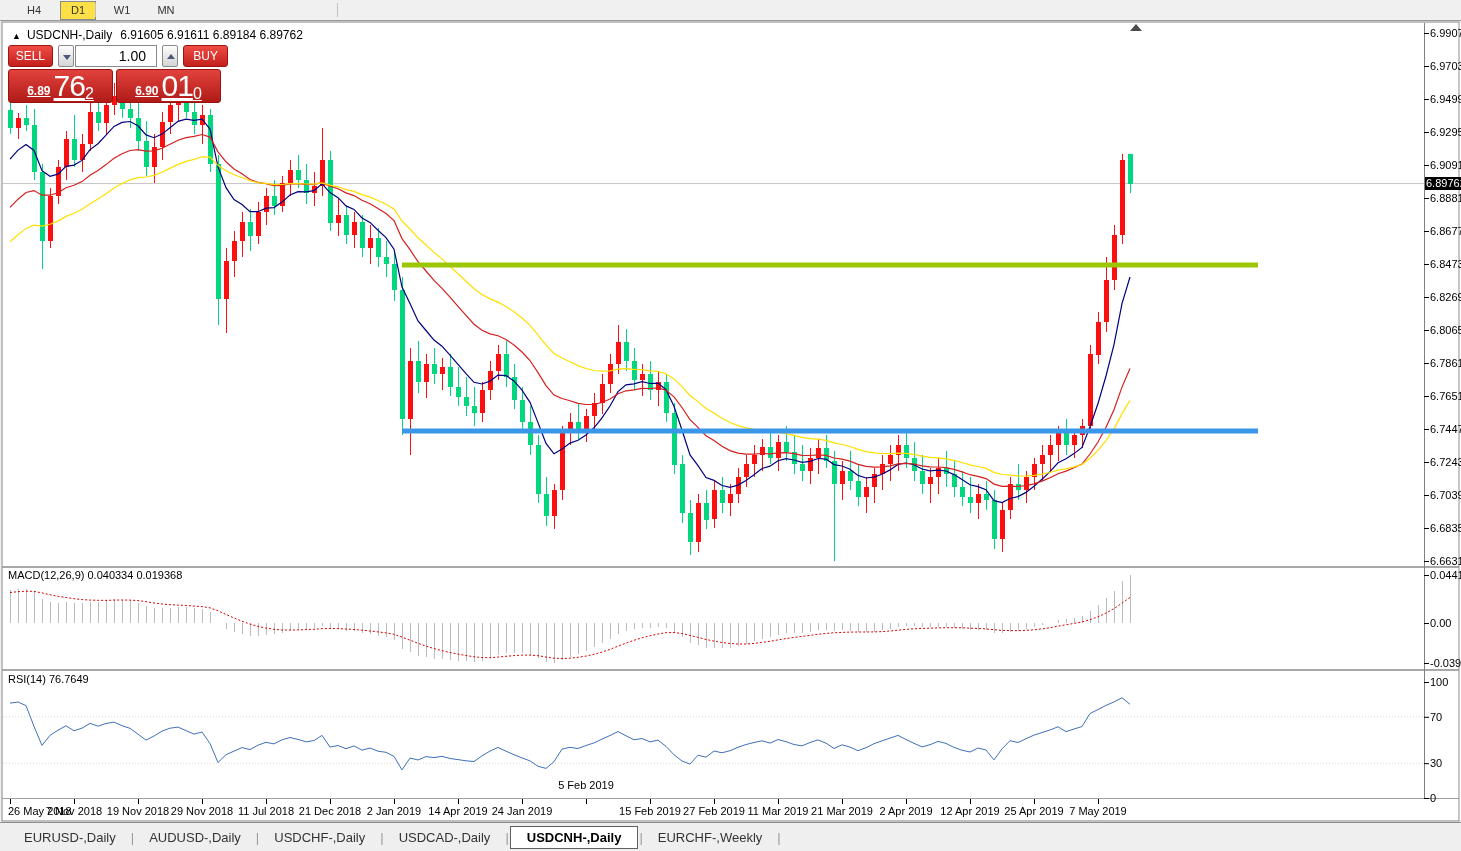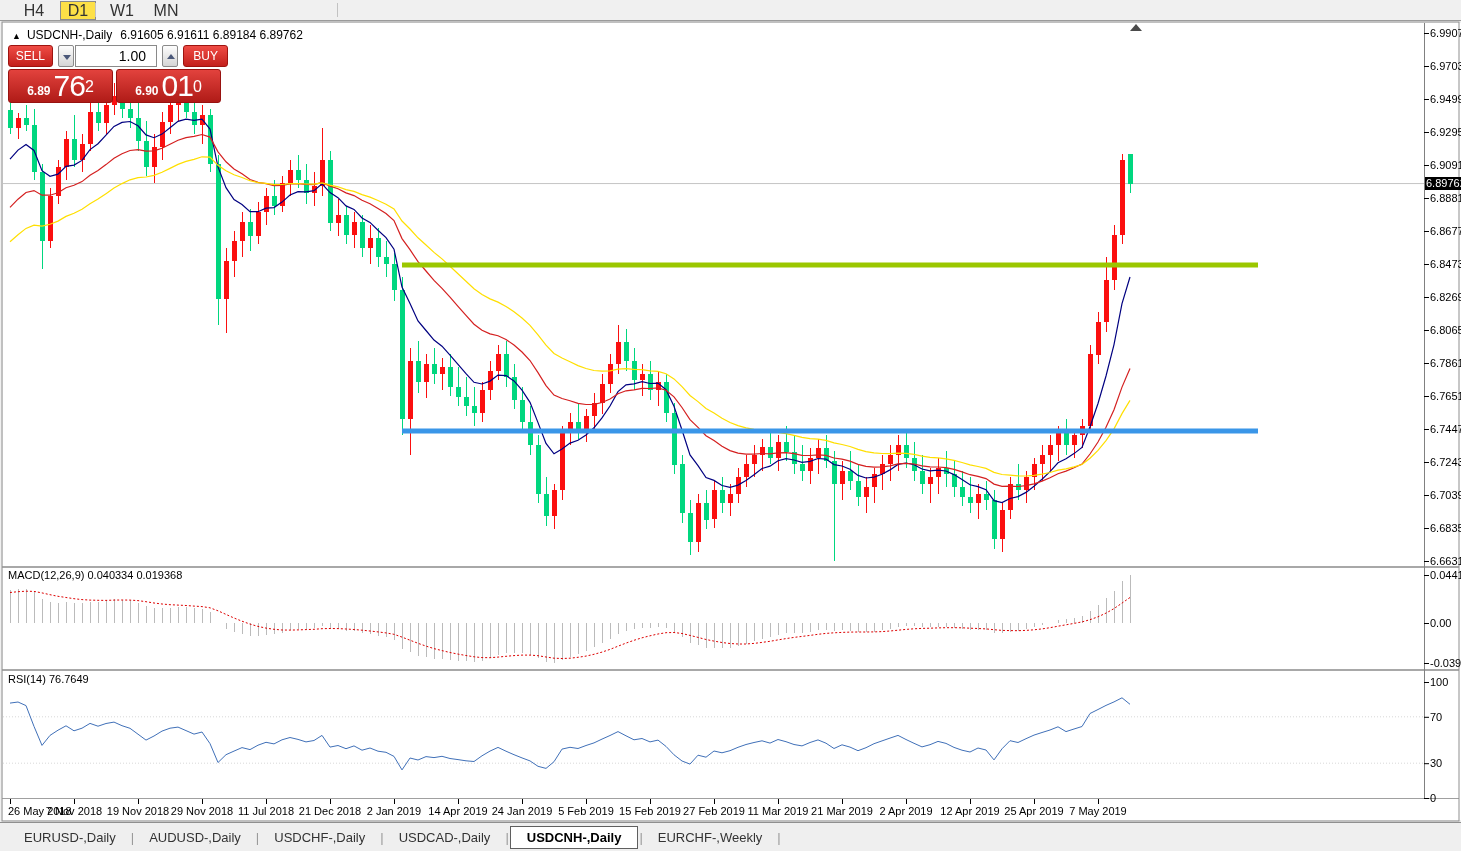--- a/index.html
+++ b/index.html
@@ -1,21 +1,21 @@
 <!DOCTYPE html>
 <html><head>
 <meta charset="utf-8">
 <style>
   html,body{margin:0;padding:0;background:#e9e9e9;}
   #root{position:relative;width:1461px;height:851px;overflow:hidden;background:#f0f0f0;
         font-family:"Liberation Sans","DejaVu Sans",sans-serif;font-size:11px;color:#000;}
   
   #tf-bar{position:absolute;left:0;top:0;width:1461px;height:21px;background:#f0f0f0;
           border-bottom:1px solid #9a9a9a;display:flex;align-items:center;padding-left:12px;box-sizing:border-box;}
-  .tf-item{width:44px;text-align:center;font-size:16px;color:#333;height:17px;line-height:17px;cursor:default;}
+  .tf-item{width:44px;text-align:center;font-size:11px;color:#333;height:17px;line-height:17px;cursor:default;}
   .tf-item.active{background:#fde047;border:1px solid #8b8b8b;width:34px;margin:0 4px;}
   .tf-sep{position:absolute;top:3px;width:1px;height:14px;background:#c2c2c2;}
   
   #chart-title{position:absolute;left:12px;top:28px;font-size:12px;white-space:nowrap;z-index:5;}
   #chart-title .tri{font-size:9px;margin-right:6px;}
   #chart-title .ohlc{margin-left:8px;}
   .pane-label{position:absolute;left:8px;font-size:11px;color:#000;white-space:nowrap;z-index:5;}
   .axis-label{position:absolute;left:1430px;font-size:11px;color:#000;white-space:nowrap;z-index:5;}
   .date-label{position:absolute;top:805px;font-size:11px;color:#000;white-space:nowrap;z-index:5;}
   #price-tag{position:absolute;left:1425px;top:177px;width:36px;height:13px;background:#000;color:#fff;
@@ -28,22 +28,22 @@
        background:linear-gradient(180deg,#ef4c45 0%,#c3201c 100%);font-family:inherit;padding:0;cursor:pointer;}
   .tp-buy{margin-left:5px;}
   .tp-spin{width:17px;border:1px solid #8a8a8a;border-radius:2px;background:linear-gradient(180deg,#fdfdfd,#d5d5d5);
        margin-left:5px;position:relative;cursor:pointer;padding:0;}
   .tp-spin .arr-dn{position:absolute;left:4px;top:9px;width:0;height:0;border-left:4px solid transparent;
        border-right:4px solid transparent;border-top:5px solid #4a5778;}
   .tp-spin .arr-up{position:absolute;left:4px;top:8px;width:0;height:0;border-left:4px solid transparent;
        border-right:4px solid transparent;border-bottom:5px solid #4a5778;}
   .tp-vol{width:70px;margin-left:1px;border:1px solid #8a8a8a;font-size:14px;text-align:right;
        padding:0 10px 0 0;font-family:inherit;}
-  .tp-price{width:105px;display:flex;justify-content:center;align-items:center;color:#fff;border-radius:3px;
-       background:linear-gradient(180deg,#e2423d 0%,#b01b17 100%);border:1px solid #981210;box-sizing:border-box;cursor:pointer;}
+  .tp-price{width:105px;display:flex;justify-content:center;align-items:flex-end;color:#fff;border-radius:3px;
+       background:linear-gradient(180deg,#e2423d 0%,#b01b17 100%);border:1px solid #981210;box-sizing:border-box;cursor:pointer;text-decoration:underline;}
   .tp-price + .tp-price{margin-left:3px;}
   .tp-small{font-size:12px;font-weight:bold;align-self:flex-end;margin:0 3px 4px 0;}
   .tp-big{font-size:30px;line-height:32px;letter-spacing:-1px;}
   .tp-sup{font-size:16px;line-height:16px;margin-top:1px;}
   
   #bottom-tabs{position:absolute;left:0;top:822px;width:1461px;height:29px;background:#efefef;
        border-top:1px solid #8f8f8f;display:flex;align-items:center;padding-left:10px;box-sizing:border-box;font-size:13px;}
   .btab{padding:3px 14px;color:#333;cursor:default;white-space:nowrap;}
   .btab.active{background:#fff;border:1px solid #5f5f5f;color:#000;font-weight:bold;padding:3px 16px;}
   .btab-sep{color:#999;margin:0 1px;}
@@ -612,21 +612,21 @@
       <div class="axis-label" style="top: 792px;">0</div>
       <div class="date-label" style="top: 805px; left: 8px;">26 May 2018</div>
       <div class="date-label" style="top: 805px; left: 74px; transform: translateX(-50%);">7 Nov 2018</div>
       <div class="date-label" style="top: 805px; left: 138px; transform: translateX(-50%);">19 Nov 2018</div>
       <div class="date-label" style="top: 805px; left: 202px; transform: translateX(-50%);">29 Nov 2018</div>
       <div class="date-label" style="top: 805px; left: 266px; transform: translateX(-50%);">11 Jul 2018</div>
       <div class="date-label" style="top: 805px; left: 330px; transform: translateX(-50%);">21 Dec 2018</div>
       <div class="date-label" style="top: 805px; left: 394px; transform: translateX(-50%);">2 Jan 2019</div>
       <div class="date-label" style="top: 805px; left: 458px; transform: translateX(-50%);">14 Apr 2019</div>
       <div class="date-label" style="top: 805px; left: 522px; transform: translateX(-50%);">24 Jan 2019</div>
-      <div class="date-label" style="top: 805px; left: 586px; transform: translateX(-50%);">5 Feb 2019</div>
+      <div class="date-label" style="top: 779px; left: 586px; transform: translateX(-50%);">5 Feb 2019</div>
       <div class="date-label" style="top: 805px; left: 650px; transform: translateX(-50%);">15 Feb 2019</div>
       <div class="date-label" style="top: 805px; left: 714px; transform: translateX(-50%);">27 Feb 2019</div>
       <div class="date-label" style="top: 805px; left: 778px; transform: translateX(-50%);">11 Mar 2019</div>
       <div class="date-label" style="top: 805px; left: 842px; transform: translateX(-50%);">21 Mar 2019</div>
       <div class="date-label" style="top: 805px; left: 906px; transform: translateX(-50%);">2 Apr 2019</div>
       <div class="date-label" style="top: 805px; left: 970px; transform: translateX(-50%);">12 Apr 2019</div>
       <div class="date-label" style="top: 805px; left: 1034px; transform: translateX(-50%);">25 Apr 2019</div>
       <div class="date-label" style="top: 805px; left: 1098px; transform: translateX(-50%);">7 May 2019</div>
     </div>
 

